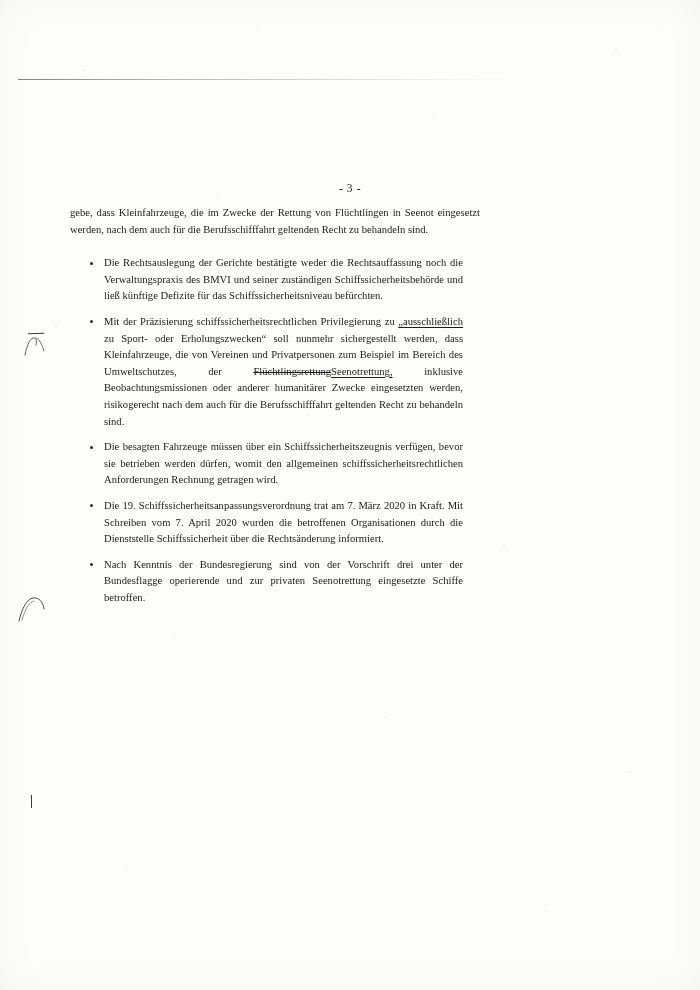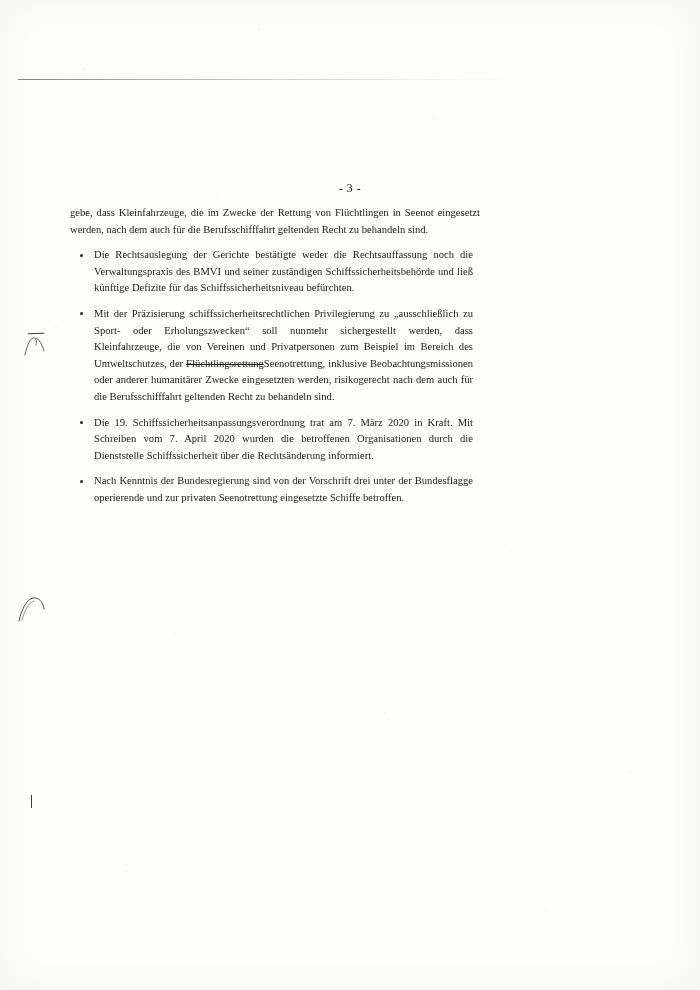--- a/index.html
+++ b/index.html
@@ -74,21 +74,21 @@
     line-height: 16.6px;
     text-align: justify;
     color: #1b1b1b;
     margin: 0 0 2px 0;
   }
   .lead {
     margin-bottom: 9px;
   }
   ul.bullets {
     list-style: none;
-    margin: 7px;
+    margin: 17px;
     padding: 0;
   }
   ul.bullets > li {
     position: relative;
     padding-left: 17px;
     margin-bottom: 9px;
     font-size: 10.6px;
     line-height: 16.6px;
     text-align: justify;
     color: #1b1b1b;
@@ -96,20 +96,21 @@
   ul.bullets > li .dot {
     position: absolute;
     left: 3px;
     top: 6.5px;
     width: 3px;
     height: 3px;
     border-radius: 50%;
     background: #2a2a2a;
   }
   .u {
+    text-decoration: underline;
     text-underline-offset: 1.5px;
   }
   .strike {
     text-decoration: line-through;
     text-decoration-thickness: 1px;
   }
   
   .mark {
     position: absolute;
     pointer-events: none;
@@ -166,20 +167,24 @@
       <li>
         <span class="dot"></span>
         <span>Die Rechtsauslegung der Gerichte bestätigte weder die Rechtsauffassung noch die Verwaltungspraxis des BMVI und seiner zuständigen Schiffssicherheitsbehörde und ließ künftige Defizite für das Schiffssicherheitsniveau befürchten.</span>
       </li>
 
       <li>
         <span class="dot"></span>
         <span>Mit der Präzisierung schiffssicherheitsrechtlichen Privilegierung zu </span><span class="u">„ausschließlich</span><span> zu Sport- oder Erholungszwecken“ soll nunmehr sichergestellt werden, dass Kleinfahrzeuge, die von Vereinen und Privatpersonen zum Beispiel im Bereich des Umweltschutzes, der </span><span class="strike">Flüchtlingsrettung</span><span class="u">Seenotrettung,</span><span> inklusive Beobachtungsmissionen oder anderer humanitärer Zwecke eingesetzten werden, risikogerecht nach dem auch für die Berufsschifffahrt geltenden Recht zu behandeln sind.</span>
       </li>
 
+      <li>
+        <span class="dot"></span>
+        <span>Die besagten Fahrzeuge müssen über ein Schiffssicherheitszeugnis verfügen, bevor sie betrieben werden dürfen, womit den allgemeinen schiffssicherheitsrechtlichen Anforderungen Rechnung getragen wird.</span>
+      </li>
 
       <li>
         <span class="dot"></span>
         <span>Die 19. Schiffssicherheitsanpassungsverordnung trat am 7. März 2020 in Kraft. Mit Schreiben vom 7. April 2020 wurden die betroffenen Organisationen durch die Dienststelle Schiffssicherheit über die Rechtsänderung informiert.</span>
       </li>
 
       <li>
         <span class="dot"></span>
         <span>Nach Kenntnis der Bundesregierung sind von der Vorschrift drei unter der Bundesflagge operierende und zur privaten Seenotrettung eingesetzte Schiffe betroffen.</span>
       </li>

